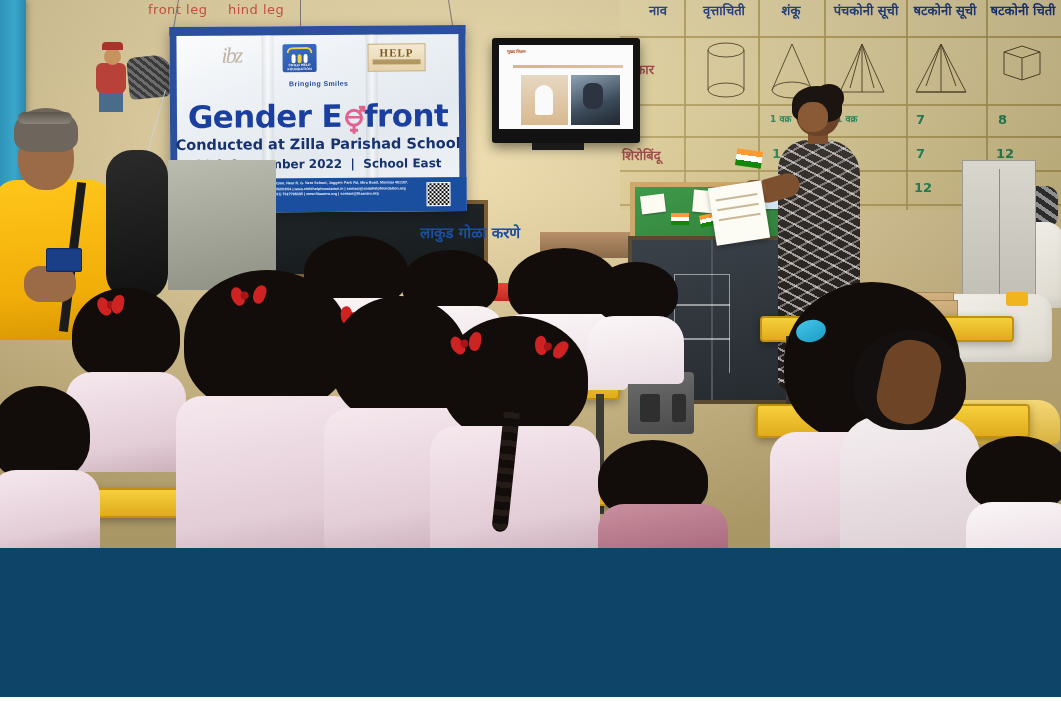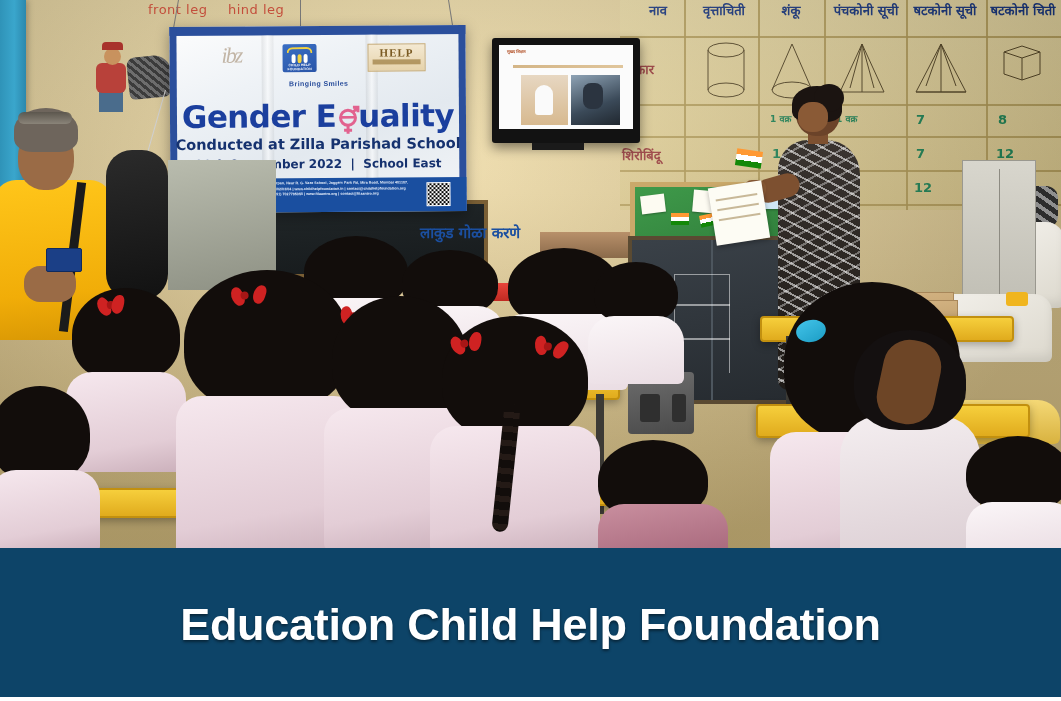--- a/index.html
+++ b/index.html
@@ -361,21 +361,21 @@
       </div>
 
       <div class="tagline">Bringing Smiles</div>
 
       <div class="b-title">
         <span>Gender E</span><span class="gsym"><svg width="24" height="34" viewBox="0 0 24 34">
               <circle cx="12" cy="15" r="7.5" fill="none" stroke="#e2628f" stroke-width="3"></circle>
               <path d="M12 22.5 V31 M8 27.5 H16" stroke="#e2628f" stroke-width="3" fill="none"></path>
               <path d="M16.5 10 L22 4.5 M17 4.5 H22 V9.5" stroke="#e2628f" stroke-width="3" fill="none"></path>
               <path d="M5 14.5 H19" stroke="#e2628f" stroke-width="2.6"></path>
-            </svg></span><span>uality</span>
+            </svg></span><span>front</span>
       </div>
 
       <div class="b-sub">Conducted at Zilla Parishad School</div>
       <div class="b-date">
         <span>29th September 2022</span>
         &nbsp;<span>|</span>&nbsp;
         <span>School East</span>
       </div>
 
       <div class="qr" style="left:16px">
@@ -542,16 +542,15 @@
       <div class="hair" style="left:0;top:0;width:100px;height:96px"></div>
       <div class="uni" style="left:0;top:84px;width:110px;height:82px"></div>
     </div>
     <div class="kid" style="left:598px;top:430px;width:130px;height:120px">
       <div class="hair" style="left:0;top:10px;width:110px;height:80px"></div>
       <div class="uni" style="left:0;top:74px;width:130px;height:50px;background:linear-gradient(170deg,#c98f9f,#a8687c)"></div>
     </div>
   </div>
 
   <div class="caption">
-    <div class="cap-l">Education Child Help Foundation</div>
   </div>
 
 </div>
 
 </body></html>

